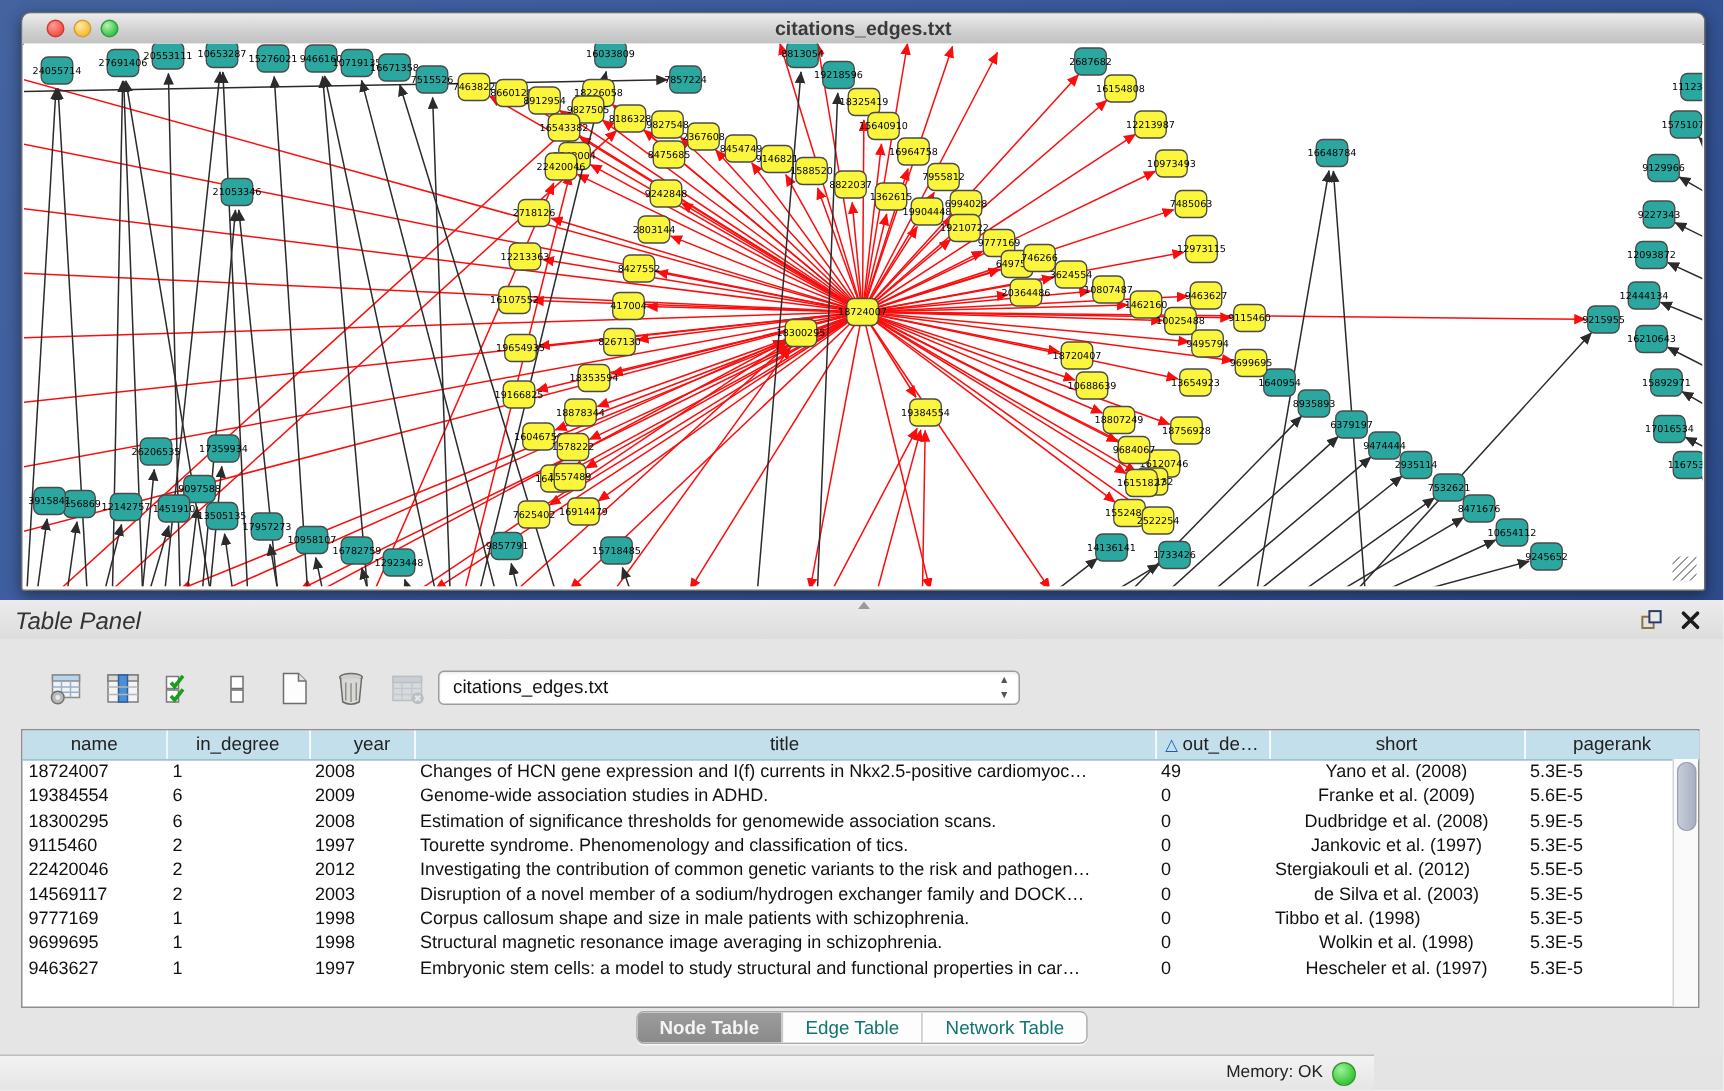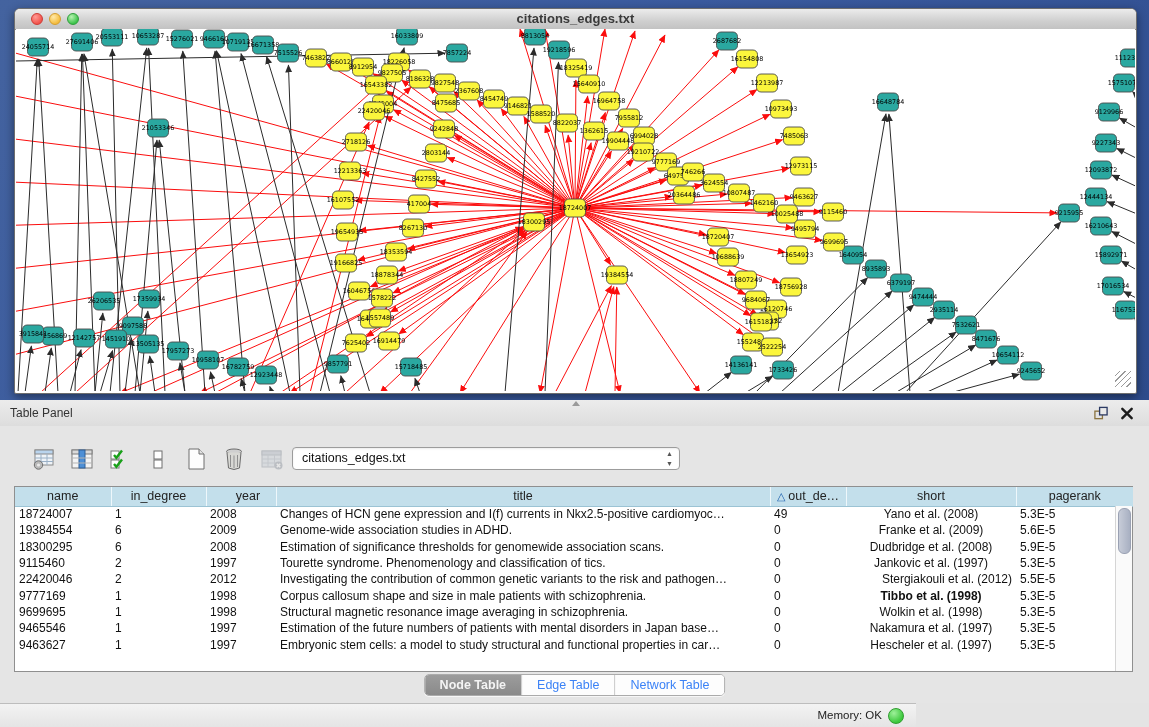--- a/index.html
+++ b/index.html
@@ -19,21 +19,21 @@
   .tl.yellow{left:34px;background:radial-gradient(circle at 35% 30%,#ffe9a8,#f6b families-42 70%);background:radial-gradient(circle at 35% 30%,#ffe9a8,#f5bd3f 70%);border:1px solid #d59e2f;}
   .tl.green{left:52px;background:radial-gradient(circle at 35% 30%,#b7f2b0,#3ec44c 70%);border:1px solid #2f9e3c;}
   .win-title{position:absolute;left:0;right:0;top:2px;text-align:center;font-size:13px;
              font-weight:bold;color:#3a3a3a;}
   .canvas{position:absolute;left:1px;top:20px;width:1119px;height:362px;background:#fff;overflow:hidden;}
   .grip{position:absolute;right:4px;bottom:4px;width:16px;height:16px;
         background:repeating-linear-gradient(135deg,transparent 0 3px,#9a9a9a 3px 4px);}
   
   .panel-header{position:absolute;left:0;top:400px;width:1149px;height:26px;
                 background:linear-gradient(#ececec,#dddddd);border-bottom:1px solid #c2c2c2;}
-  .panel-title{position:absolute;left:10px;top:6px;font-size:12px;color:#333;}
+  .panel-title{position:absolute;left:10px;top:6px;font-size:16px;color:#333;font-style:italic;}
   .split-handle{position:absolute;left:572px;top:1px;width:0;height:0;
                 border-left:4px solid transparent;border-right:4px solid transparent;
                 border-bottom:5px solid #9a9a9a;}
   .panel-hbtn{position:absolute;top:6px;width:16px;height:15px;cursor:pointer;}
   .float-btn{right:40px;}
   .close-btn{right:14px;}
   .panel-body{position:absolute;left:0;top:426px;width:1149px;height:277px;background:#e5e5e5;}
   
   .toolbar{position:absolute;left:30px;top:18px;height:30px;display:flex;align-items:center;}
   .tbtn{width:27px;height:27px;margin-right:11px;display:flex;align-items:center;justify-content:center;
@@ -57,21 +57,21 @@
                 text-overflow:clip;box-sizing:border-box;}
   .sort-tri{color:#1d5fae;font-size:11px;margin-right:3px;}
   .vscroll{position:absolute;right:0;top:19px;width:16px;height:165px;background:#fafafa;
            border-left:1px solid #d5d5d5;}
   .vthumb{position:absolute;left:2px;top:2px;width:11px;height:44px;border-radius:6px;
           background:linear-gradient(90deg,#c7ccd8,#a8b0c2);border:1px solid #9aa1b3;}
   
   .tabbar{position:absolute;left:50%;transform:translateX(-50%);top:248px;display:flex;
           border:1px solid #ababab;border-radius:5px;overflow:hidden;background:#fff;
           box-shadow:0 1px 0 rgba(255,255,255,.7);}
-  .tab{padding:3px 15px;font-size:12.5px;color:#3b82f6;background:#fdfdfd;border-left:1px solid #c9c9c9;cursor:pointer;}
+  .tab{padding:3px 15px;font-size:12.5px;color:#0f766e;background:#fdfdfd;border-left:1px solid #c9c9c9;cursor:pointer;}
   .tab:first-child{border-left:none;font-weight:bold;}
   .tab.selected{background:linear-gradient(#9c9c9c,#8a8a8a);color:#f4f4f4;}
   
   .statusbar{position:absolute;left:0;top:703px;width:916px;height:24px;
              background:linear-gradient(#f3f3f3,#e4e4e4);border-top:1px solid #bdbdbd;}
   .mem{position:absolute;right:34px;top:5px;font-size:11.5px;color:#222;}
   .memdot{position:absolute;right:12px;top:4px;width:14px;height:14px;border-radius:50%;
           background:radial-gradient(circle at 35% 30%,#9ef09a,#3cc83c 70%);border:1px solid #2f9e2f;}
   svg text.nlab{font-family:"DejaVu Sans",sans-serif;}
 </style>
@@ -893,48 +893,48 @@
             <td>0</td>
             <td style="text-align: center;">Jankovic et al. (1997)</td>
             <td>5.3E-5</td>
           </tr>
           <tr>
             <td>22420046</td>
             <td>2</td>
             <td>2012</td>
             <td>Investigating the contribution of common genetic variants to the risk and pathogen…</td>
             <td>0</td>
-            <td style="text-align: right;">Stergiakouli et al. (2012)</td>
+            <td style="text-align: left;">Stergiakouli et al. (2012)</td>
             <td>5.5E-5</td>
+          </tr>
+          <tr>
+            <td>14569117</td>
+            <td>2</td>
+            <td>2003</td>
+            <td>Disruption of a novel member of a sodium/hydrogen exchanger family and DOCK…</td>
+            <td>0</td>
+            <td style="text-align: center;">de Silva et al. (2003)</td>
+            <td>5.3E-5</td>
           </tr>
           <tr>
             <td>9777169</td>
             <td>1</td>
             <td>1998</td>
             <td>Corpus callosum shape and size in male patients with schizophrenia.</td>
             <td>0</td>
-            <td style="text-align: center; font-weight: bold;">Tibbo et al. (1998)</td>
+            <td style="text-align: left;">Tibbo et al. (1998)</td>
             <td>5.3E-5</td>
           </tr>
           <tr>
             <td>9699695</td>
             <td>1</td>
             <td>1998</td>
             <td>Structural magnetic resonance image averaging in schizophrenia.</td>
             <td>0</td>
             <td style="text-align: center; margin-top: 21px;">Wolkin et al. (1998)</td>
-            <td>5.3E-5</td>
-          </tr>
-          <tr>
-            <td>9465546</td>
-            <td>1</td>
-            <td>1997</td>
-            <td>Estimation of the future numbers of patients with mental disorders in Japan base…</td>
-            <td>0</td>
-            <td style="text-align: center;">Nakamura et al. (1997)</td>
             <td>5.3E-5</td>
           </tr>
           <tr>
             <td>9463627</td>
             <td>1</td>
             <td>1997</td>
             <td>Embryonic stem cells: a model to study structural and functional properties in car…</td>
             <td>0</td>
             <td style="text-align: center;">Hescheler et al. (1997)</td>
             <td>5.3E-5</td>

